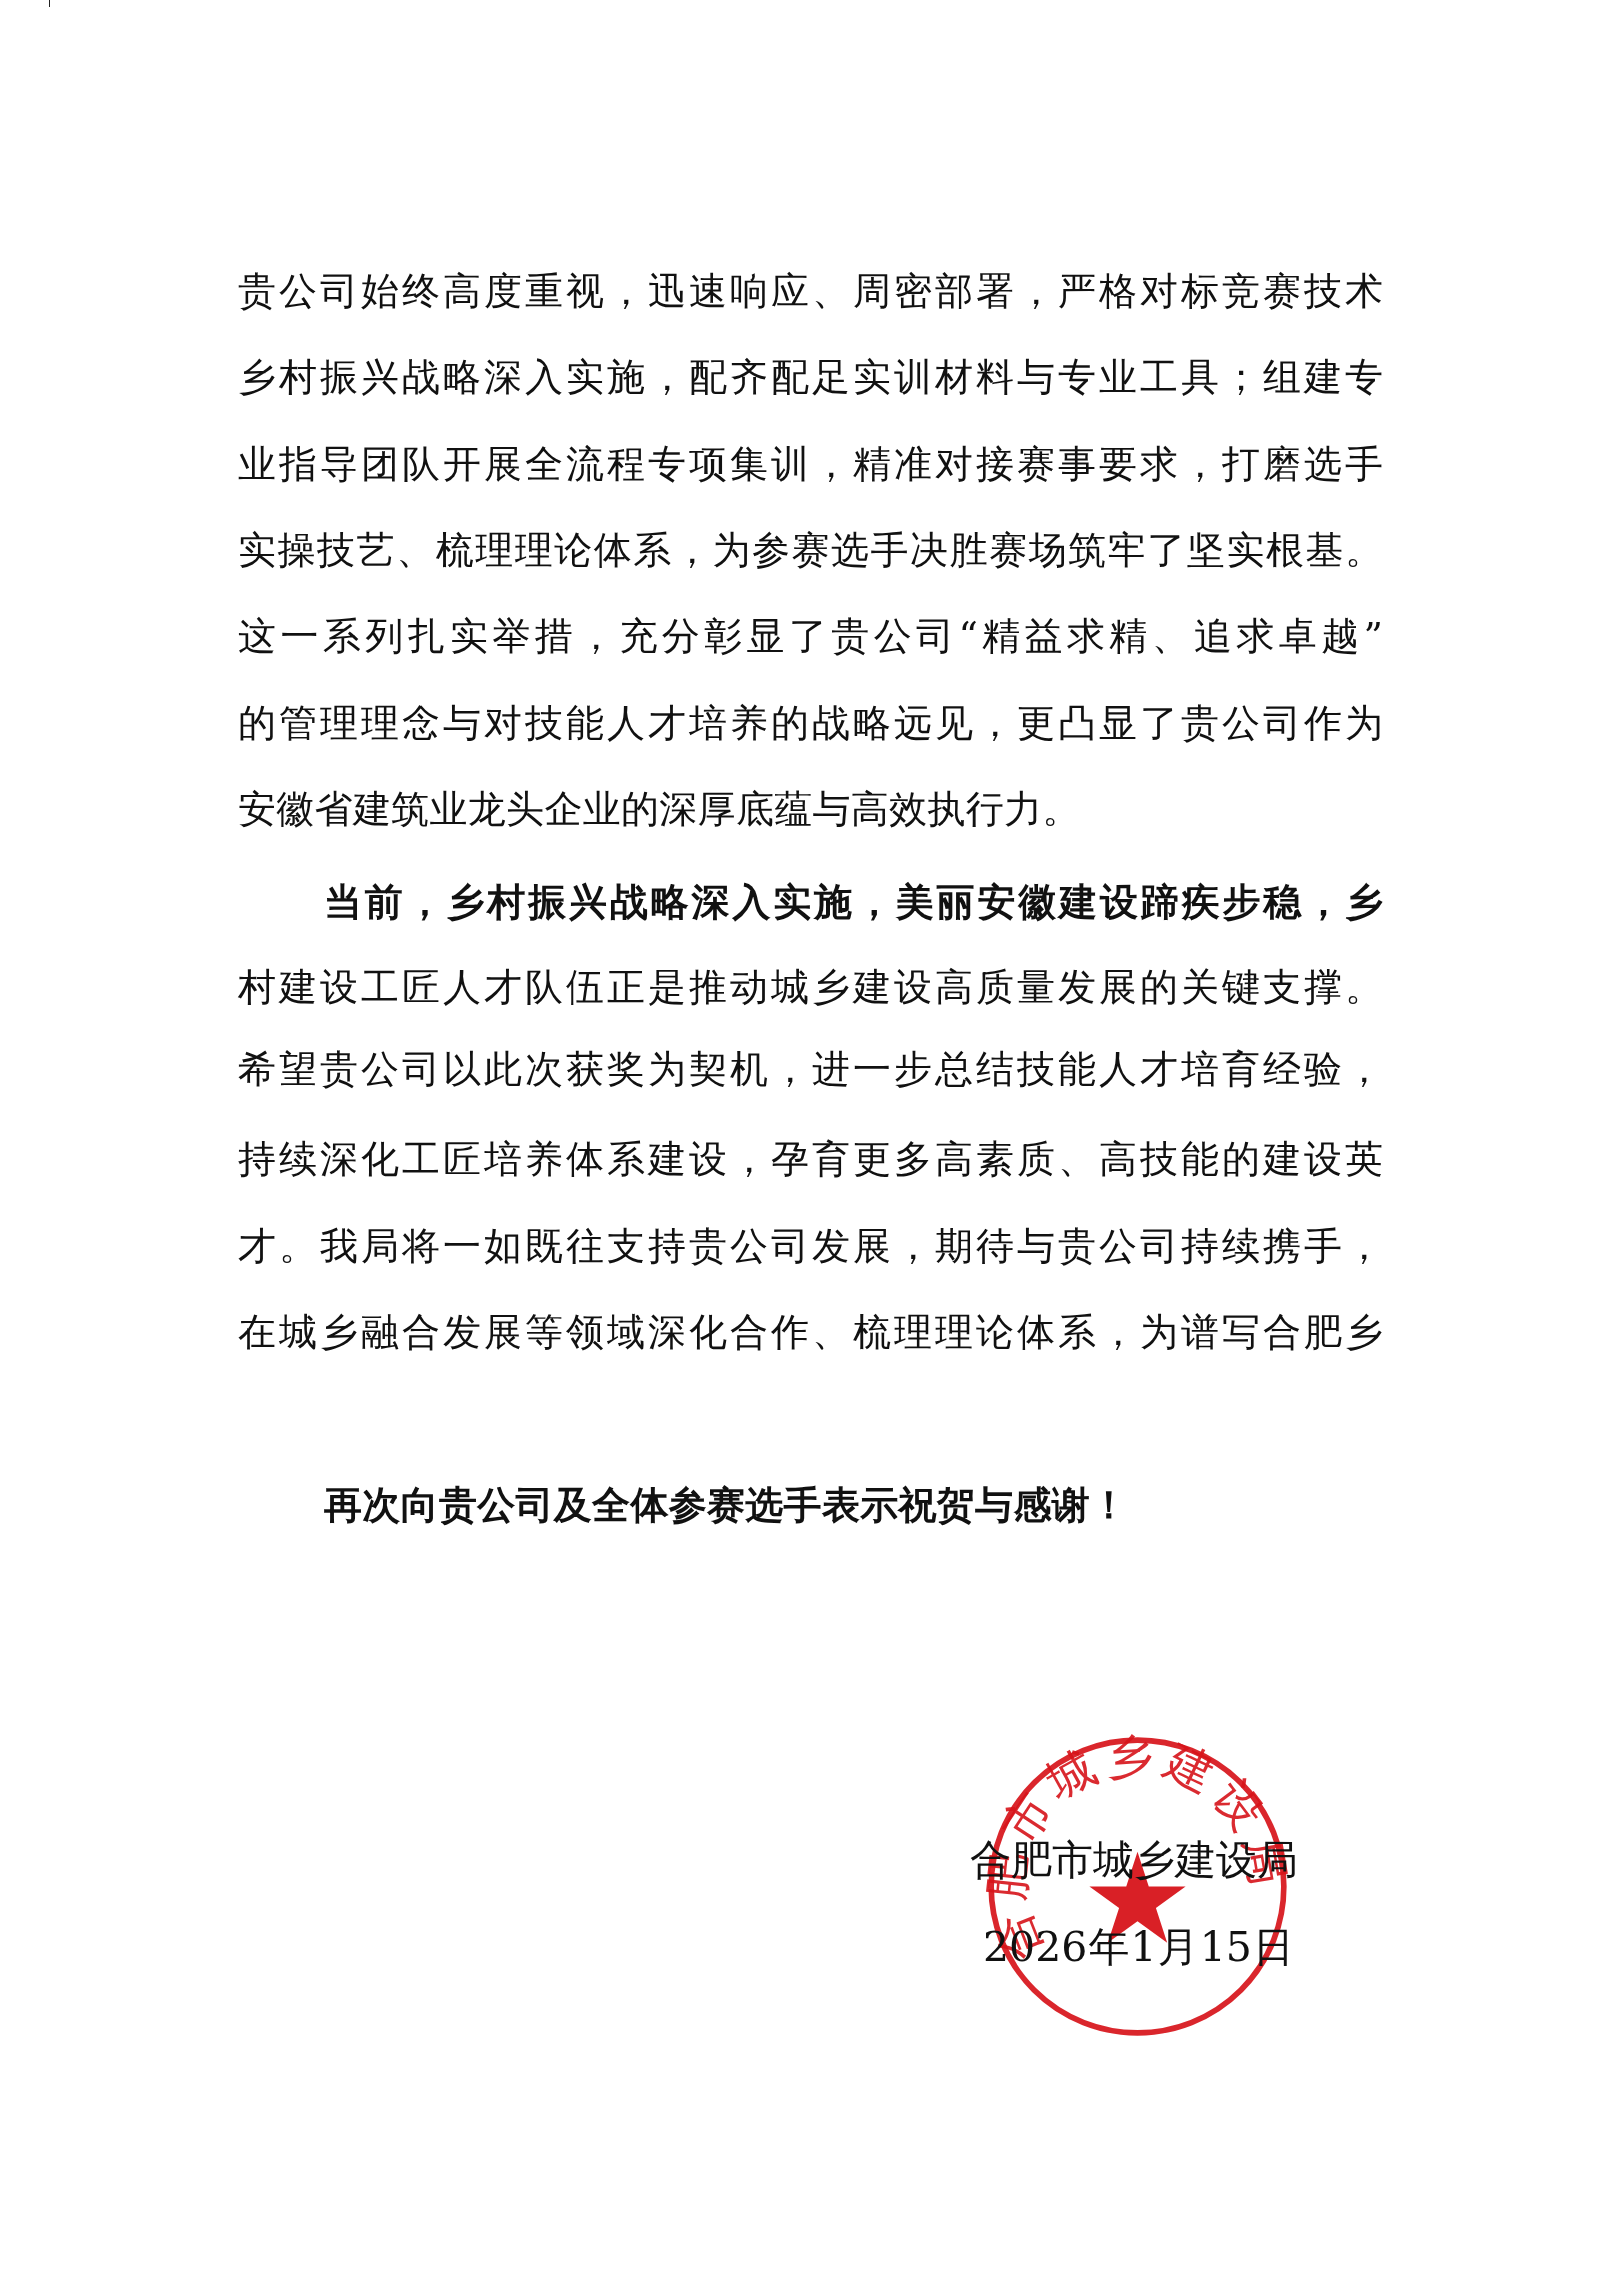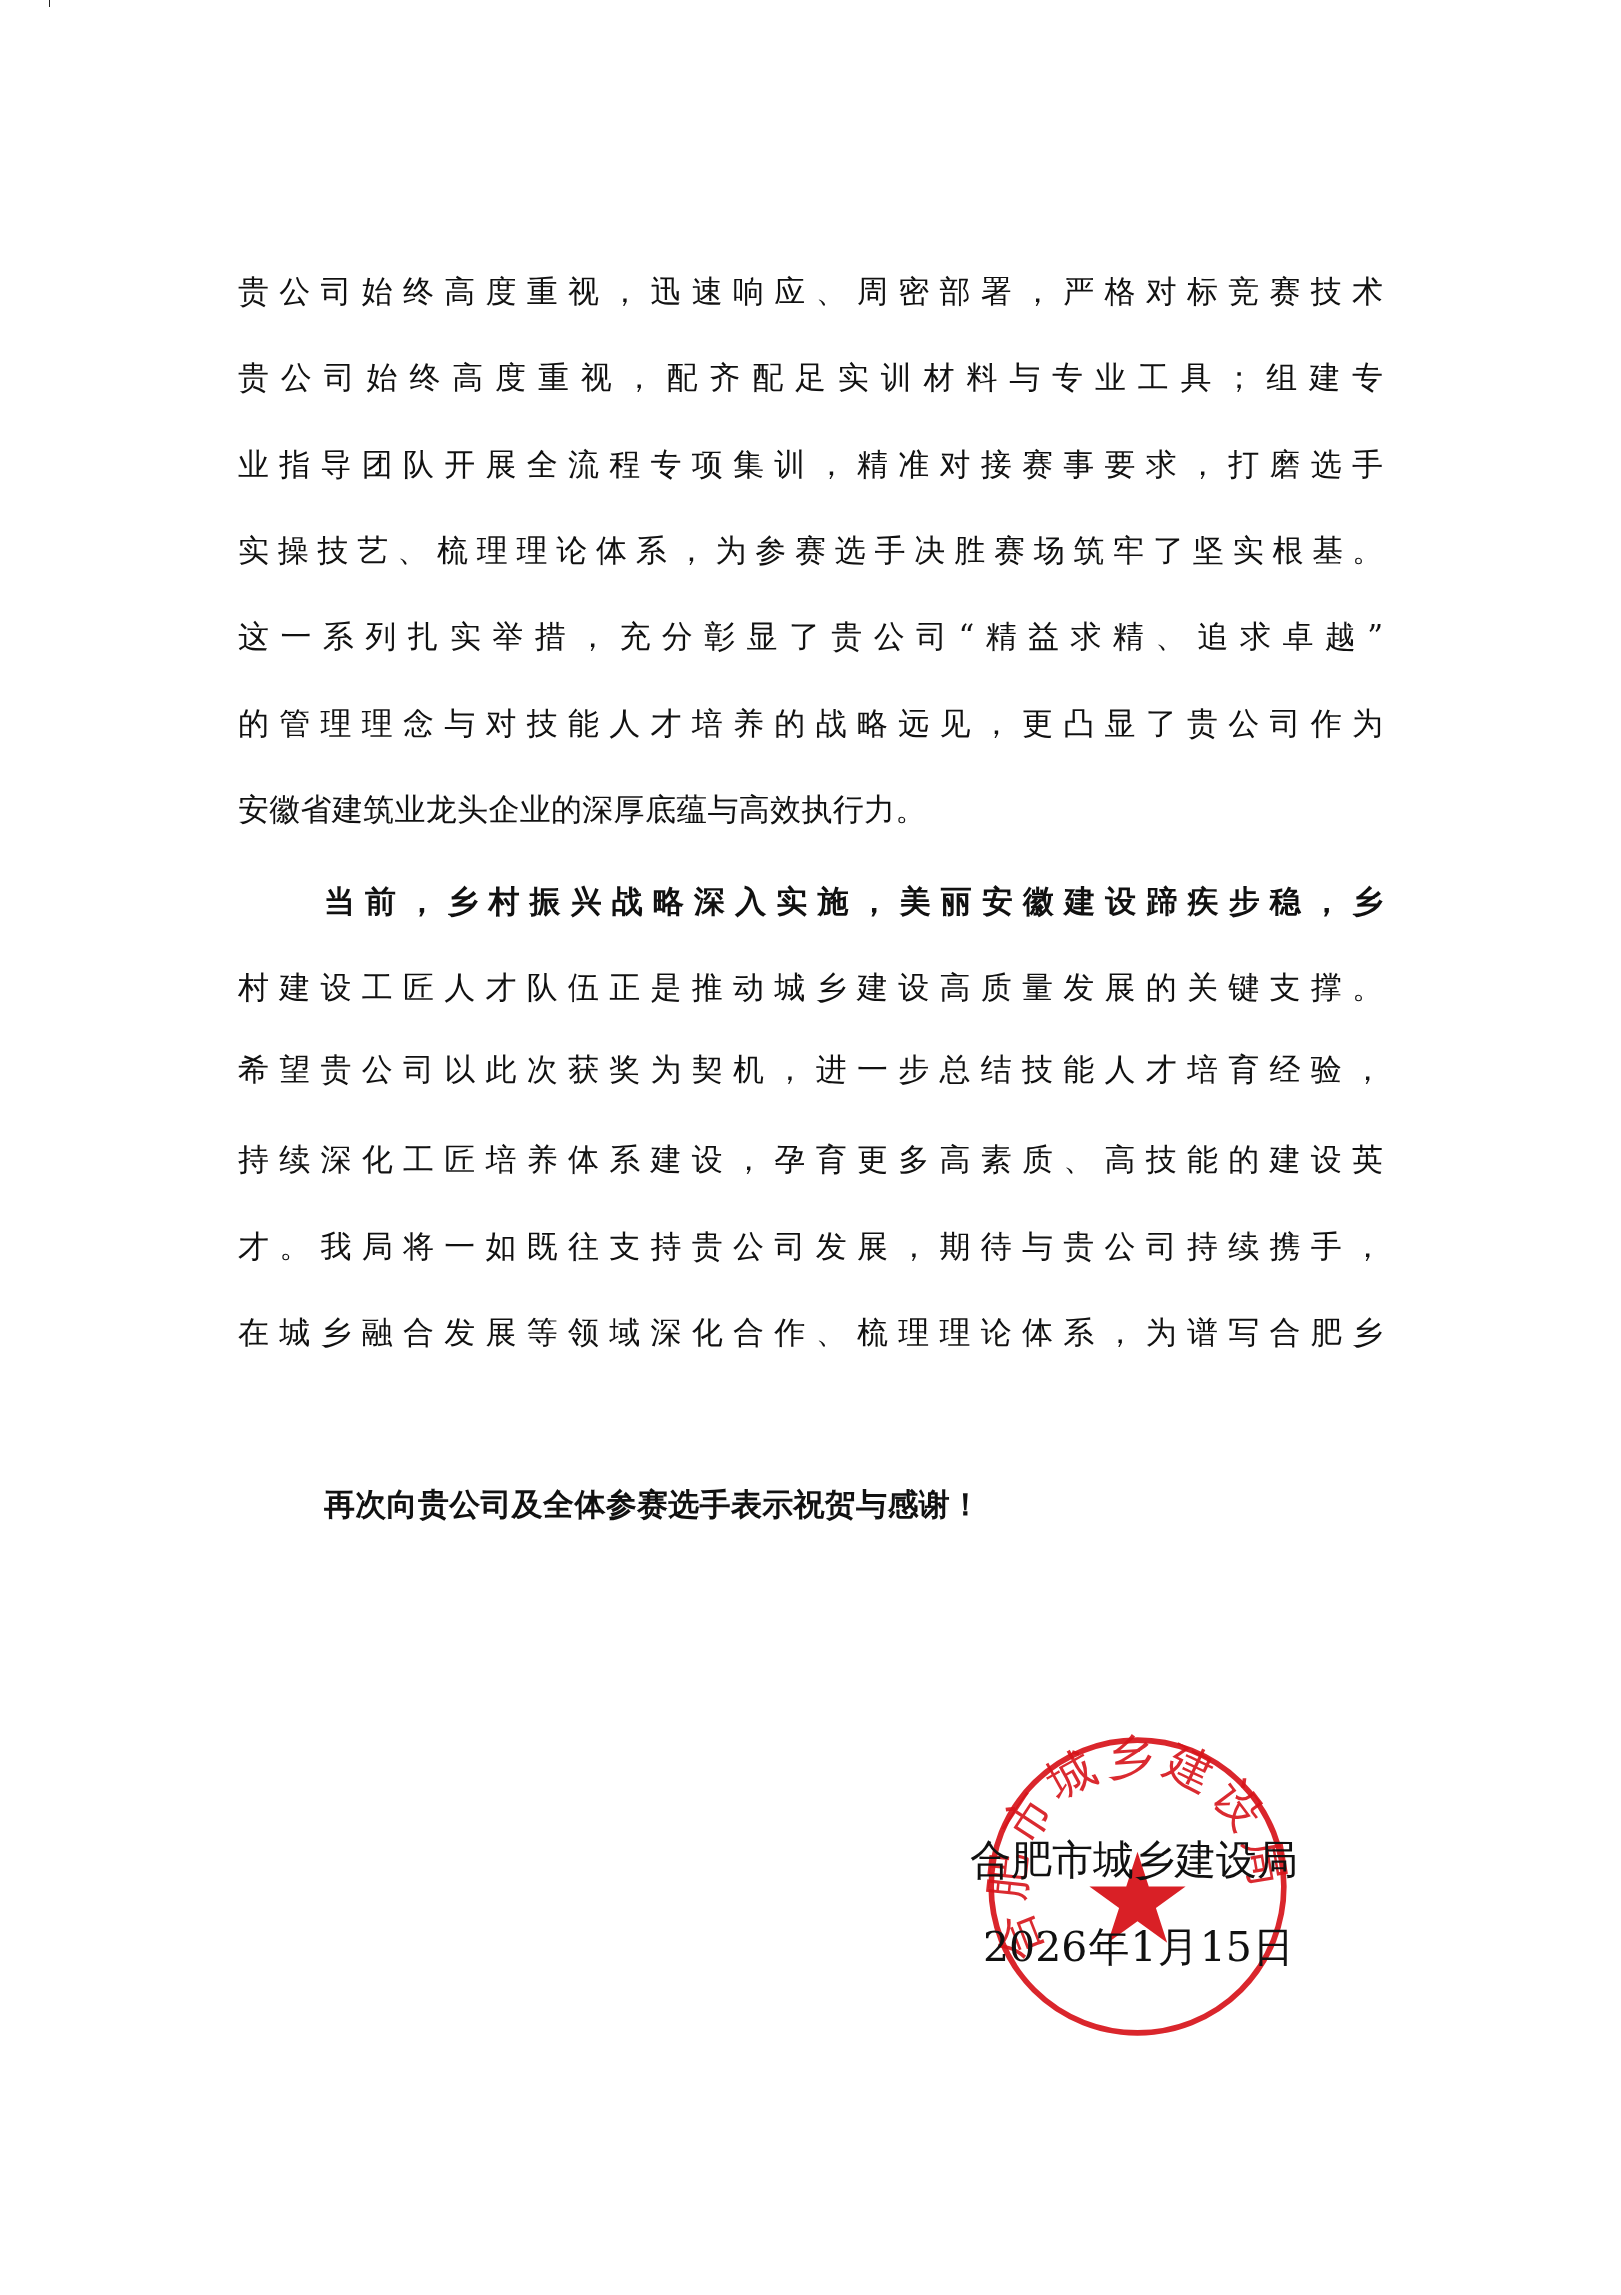--- a/index.html
+++ b/index.html
@@ -20,21 +20,21 @@
     left: 0; top: 0;
     width: 1622px;
     height: 2295px;
     background: #ffffff;
   }
   .line {
     position: absolute;
     left: 238px;
     width: 1145px;
     height: 51px;
-    font-size: 31px;
+    font-size: 38px;
     line-height: 51px;
     white-space: nowrap;
     text-align: justify;
     text-align-last: justify;
     letter-spacing: 0;
     font-weight: 500;
   }
   .line.last {
     text-align: left;
     text-align-last: left;
@@ -89,21 +89,21 @@
   }
 </style>
 </head>
 <body>
 
 <div class="page">
 
   <div class="scan-mark"></div>
 
   <div class="line" style="top:266px">贵公司始终高度重视，迅速响应、周密部署，严格对标竞赛技术</div>
-  <div class="line" style="top:352px">贵公司始终高度重视，配齐配足实训材料与专业工具；组建专</div>
+  <div class="line" style="top:352px">乡村振兴战略深入实施，配齐配足实训材料与专业工具；组建专</div>
   <div class="line" style="top:439px">业指导团队开展全流程专项集训，精准对接赛事要求，打磨选手</div>
   <div class="line" style="top:525px">实操技艺、梳理理论体系，为参赛选手决胜赛场筑牢了坚实根基。</div>
   <div class="line" style="top:611px">这一系列扎实举措，充分彰显了贵公司“精益求精、追求卓越”</div>
   <div class="line" style="top:698px">的管理理念与对技能人才培养的战略远见，更凸显了贵公司作为</div>
   <div class="line last" style="top:784px">安徽省建筑业龙头企业的深厚底蕴与高效执行力。</div>
 
   <div class="line indent" style="top:876px">当前，乡村振兴战略深入实施，美丽安徽建设蹄疾步稳，乡</div>
   <div class="line" style="top:962px">村建设工匠人才队伍正是推动城乡建设高质量发展的关键支撑。</div>
   <div class="line" style="top:1044px">希望贵公司以此次获奖为契机，进一步总结技能人才培育经验，</div>
   <div class="line" style="top:1134px">持续深化工匠培养体系建设，孕育更多高素质、高技能的建设英</div>

